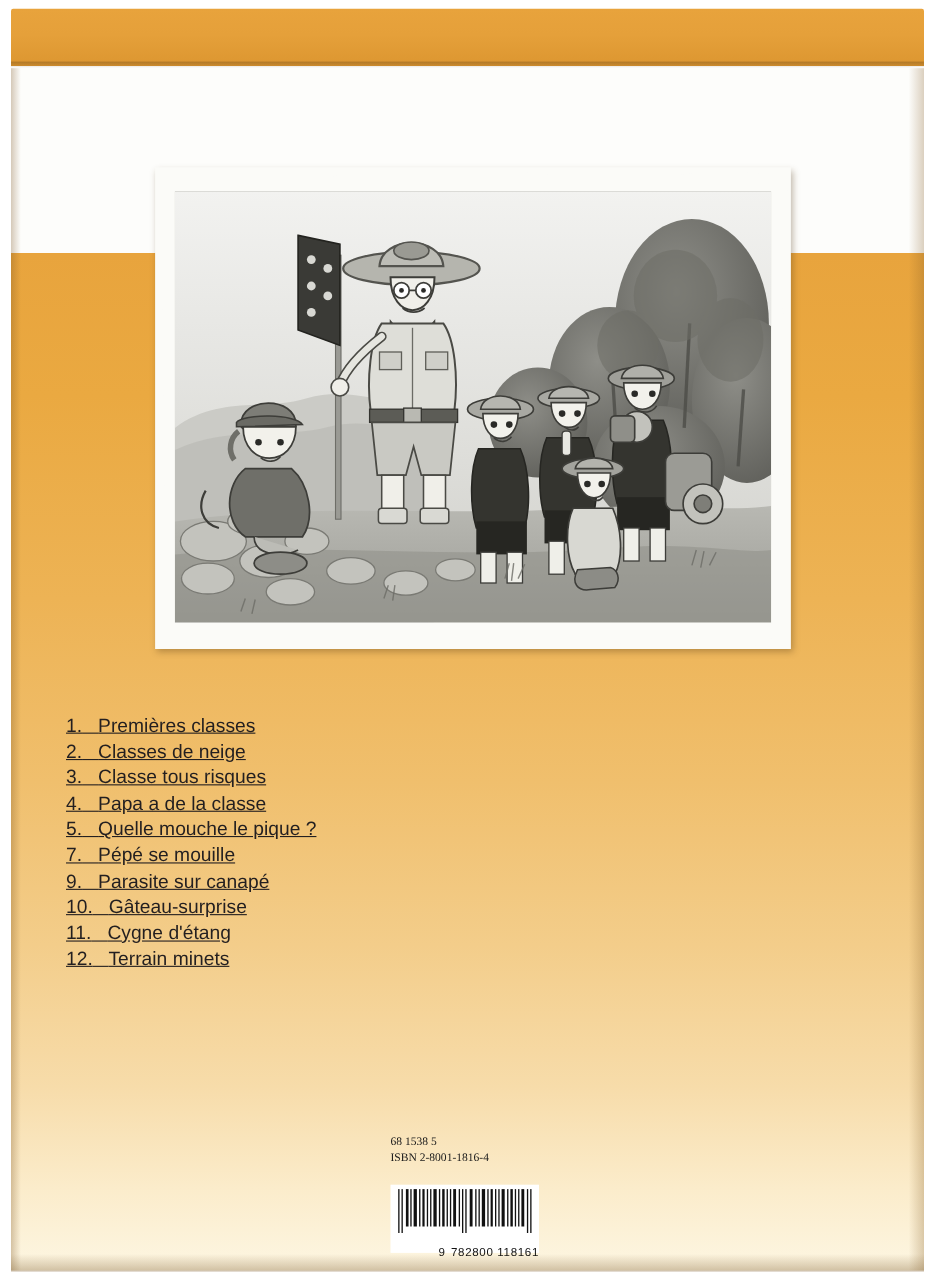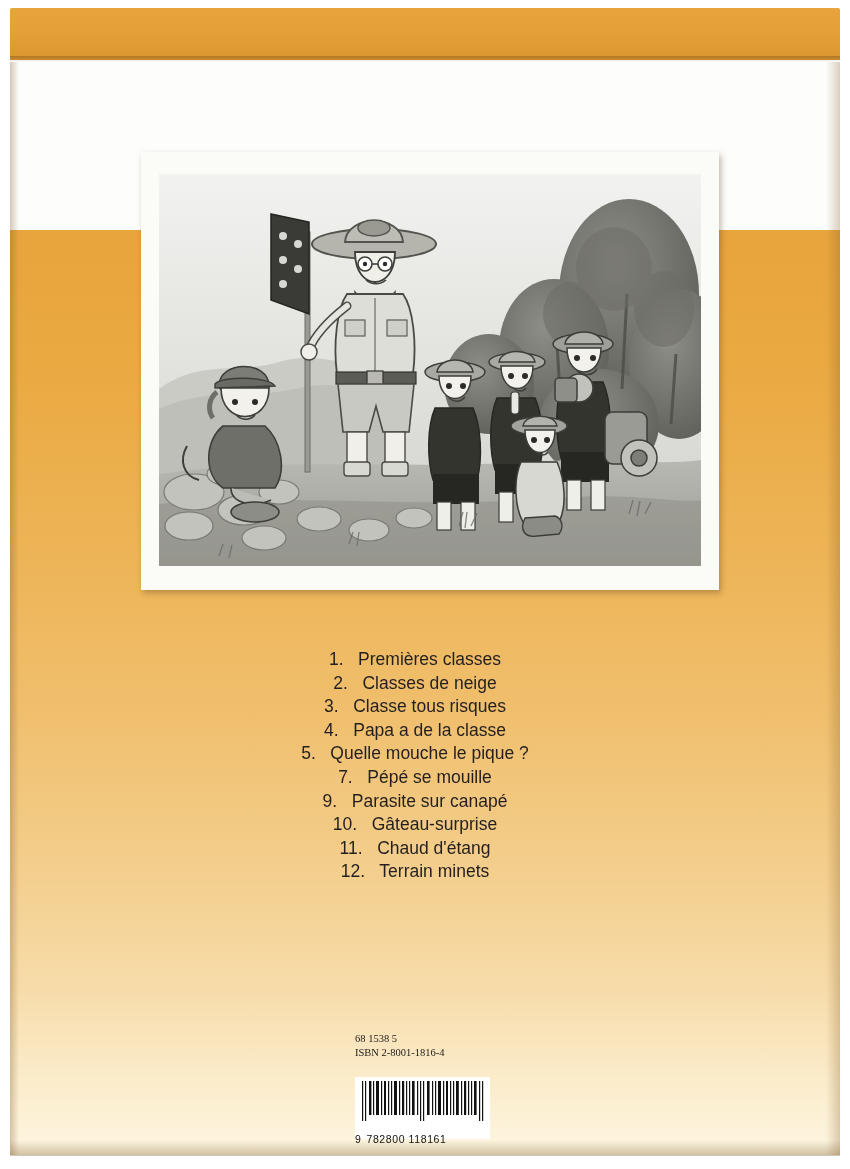--- a/index.html
+++ b/index.html
@@ -127,24 +127,24 @@
     overflow: hidden;
     background: #bfbfbc;
   }
 
   
   .titles {
     position: absolute;
     left: 60px;
     top: 648px;
     width: 710px;
-    text-align: center;
     color: #231f20;
     font-size: 17.5px;
     line-height: 23.6px;
+    text-decoration: underline;
   }
   .title-line {
     white-space: nowrap;
   }
   .title-num {
     letter-spacing: 0px;
   }
 
   
   .codes {
@@ -169,21 +169,21 @@
   .barcode-bars {
     width: 127px;
     height: 40px;
     display: block;
   }
   .barcode-digits {
     position: absolute;
     left: 355px;
     top: 1133px;
     width: 135px;
-    text-align: left;
+    text-align: right;
     font-size: 10.5px;
     letter-spacing: 0.6px;
     color: #111;
     font-family: "Liberation Sans", sans-serif;
   }
   .barcode-digits .lead { margin-right: 5px; }
 </style>
 </head>
 <body>
 
@@ -421,21 +421,21 @@
       <span>Parasite sur canapé</span>
     </div>
     <div class="title-line">
       <span class="title-num">10.</span>
       &nbsp;
       <span>Gâteau-surprise</span>
     </div>
     <div class="title-line">
       <span class="title-num">11.</span>
       &nbsp;
-      <span>Chaud d'étang</span>
+      <span>Cygne d'étang</span>
     </div>
     <div class="title-line">
       <span class="title-num">12.</span>
       &nbsp;
       <span>Terrain minets</span>
     </div>
   </div>
 
   <div class="codes">
     <div>68 1538 5</div>

